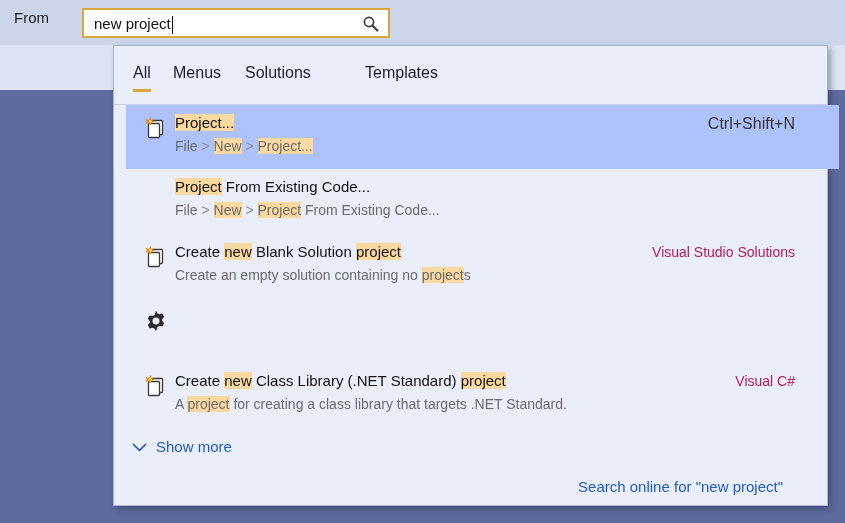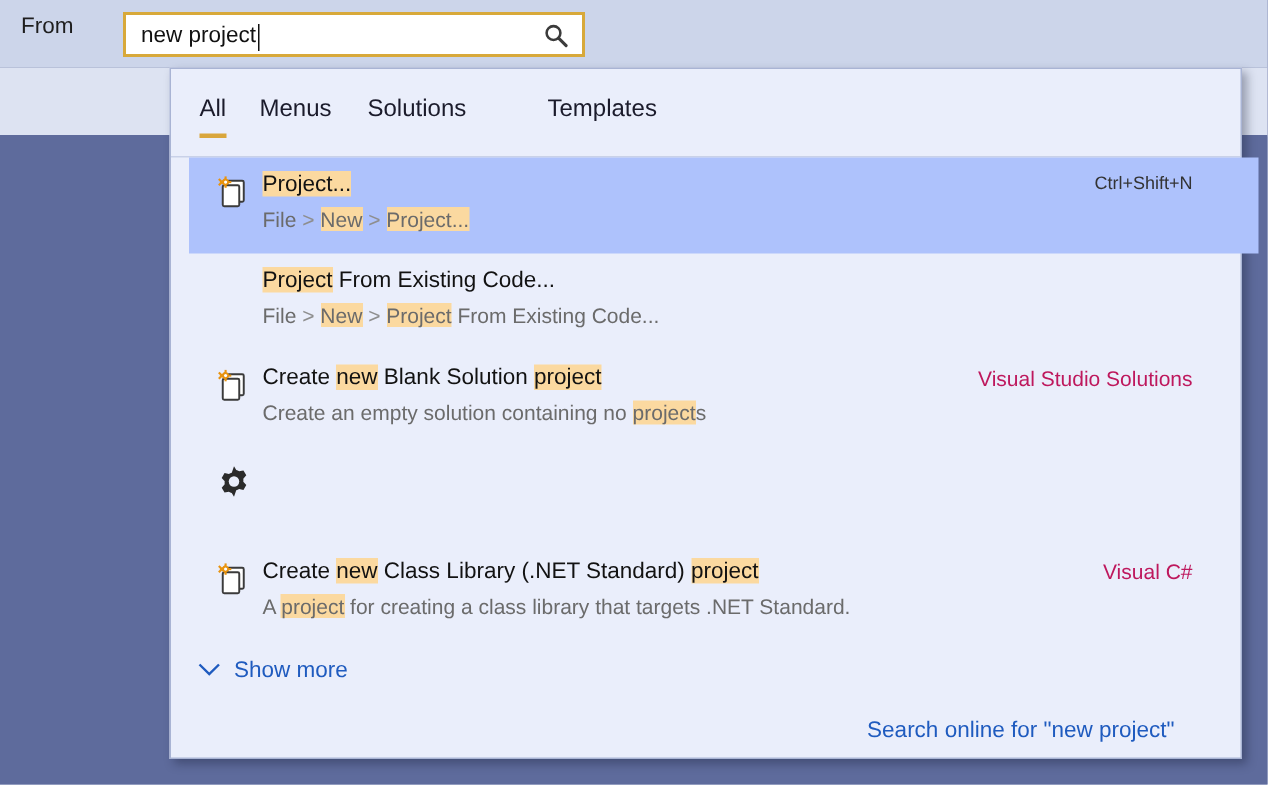--- a/index.html
+++ b/index.html
@@ -109,21 +109,21 @@
   .row-sub{
     position:absolute;left:49px;top:33px;
     font-size:14px;color:#6b6b6b;white-space:nowrap;
   }
   .row-meta{
     position:absolute;right:44px;top:10px;
     font-size:14px;color:#be185d;white-space:nowrap;
   }
   .row-shortcut{
     position:absolute;right:44px;top:10px;
-    font-size:12px;color:#333;white-space:nowrap;
+    font-size:16px;color:#333;white-space:nowrap;
   }
   mark{background:#fbd9a0;color:inherit;padding:0;}
   .sep{color:#8e8e8e;}
 
   
   #show-more{
     position:absolute;left:18px;top:392px;
     font-size:15px;color:#1f5bbf;cursor:pointer;
     display:flex;align-items:center;gap:9px;
   }

